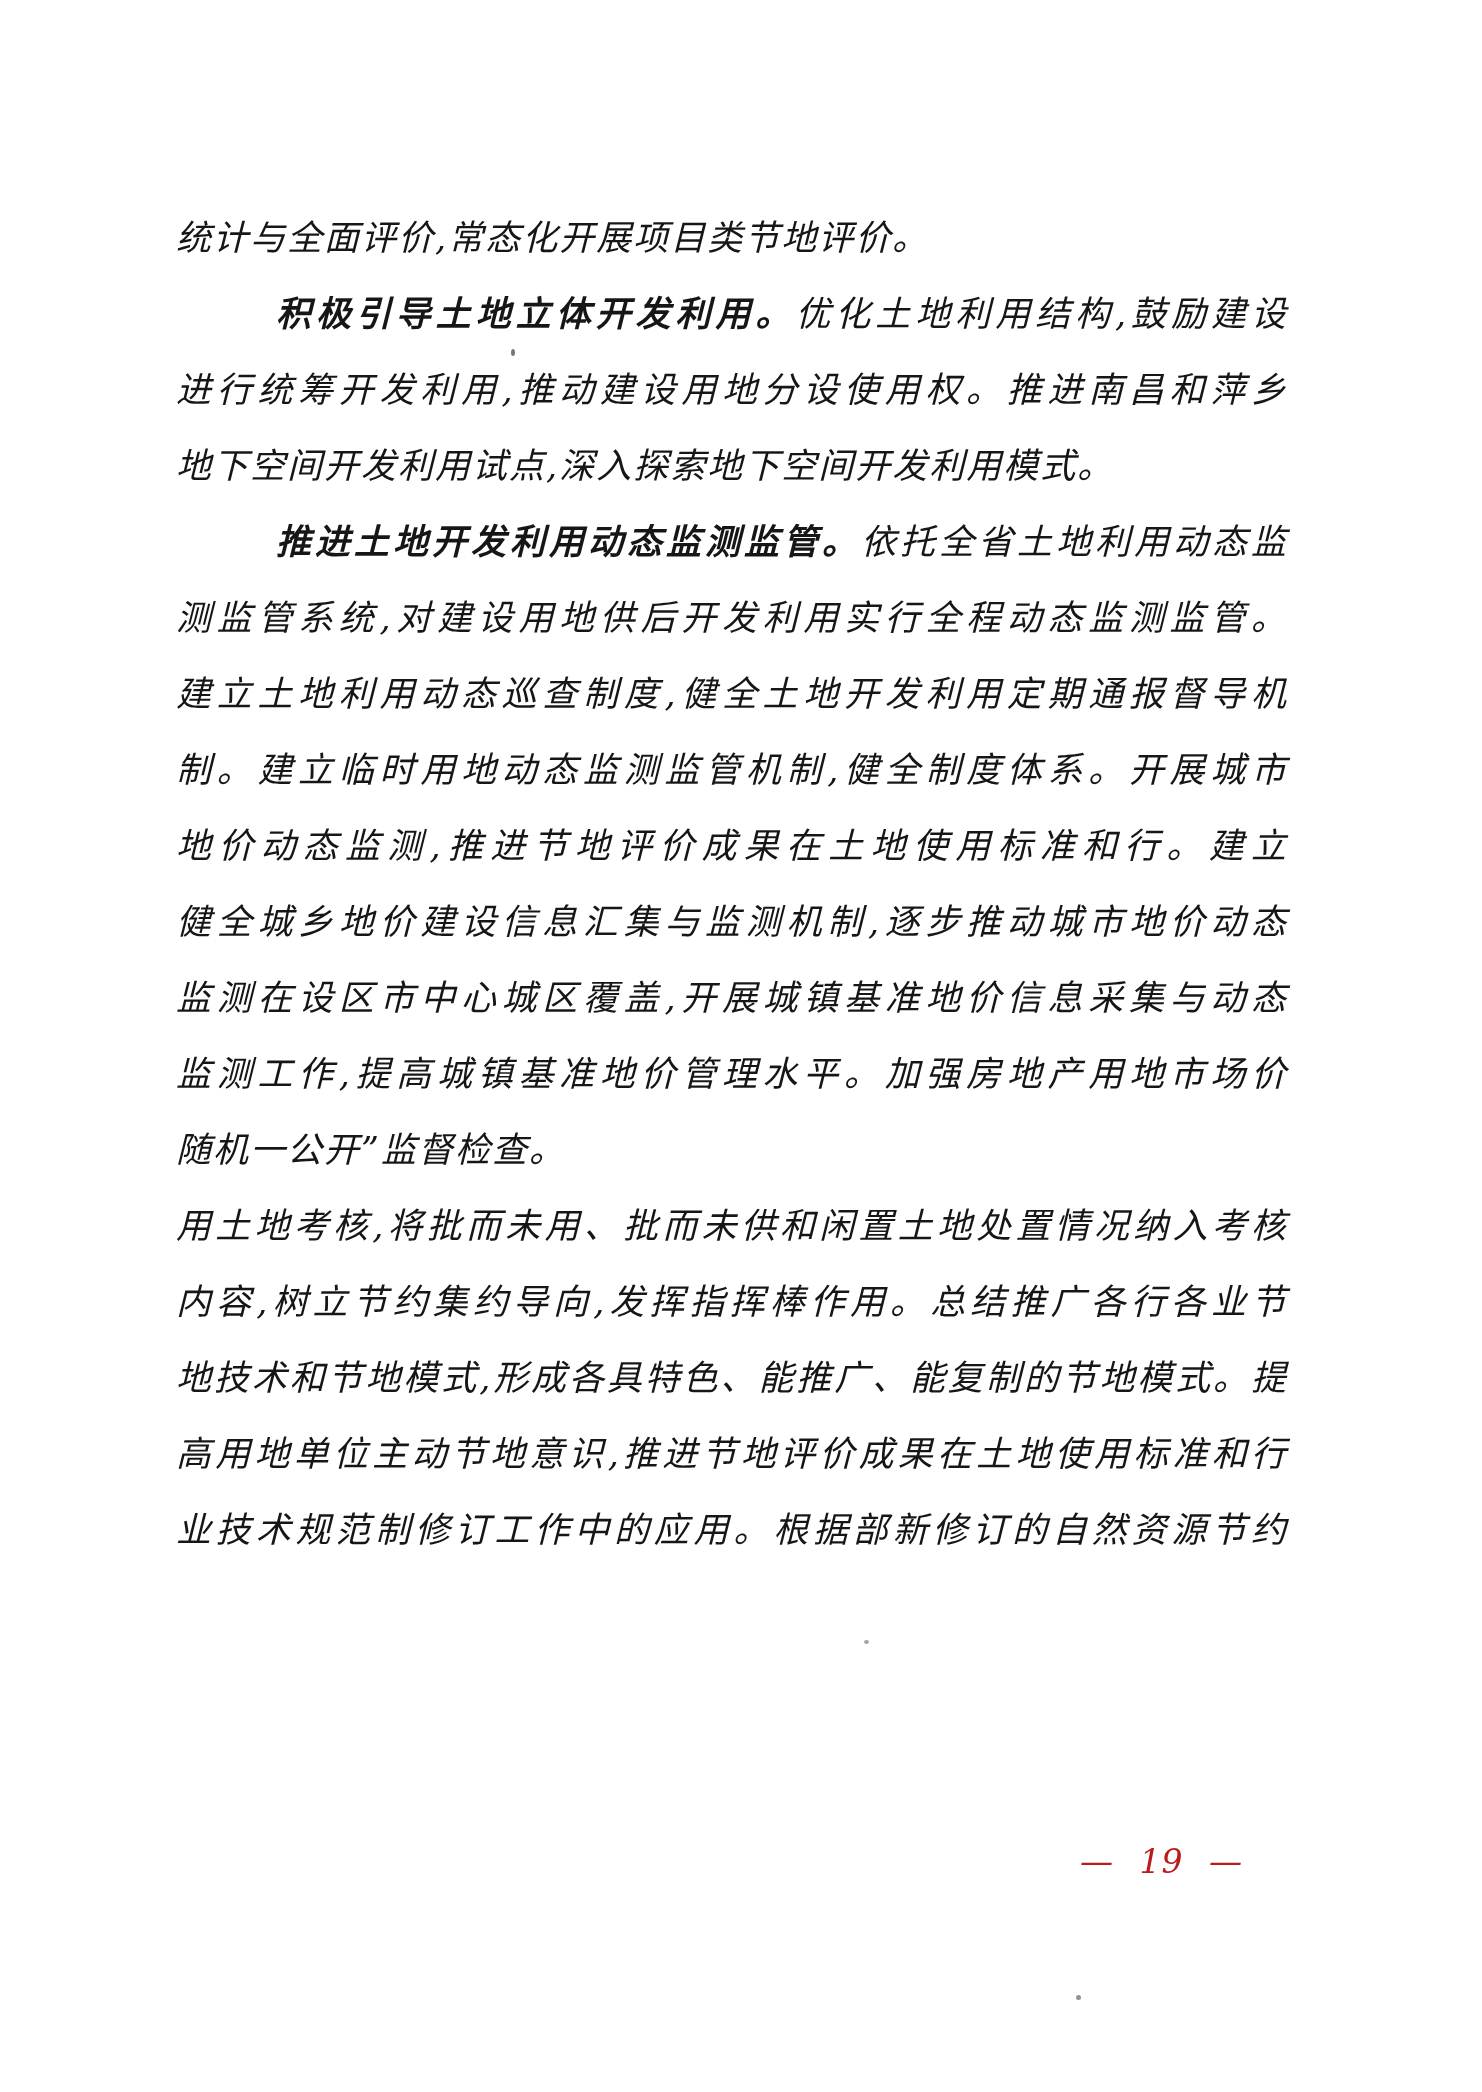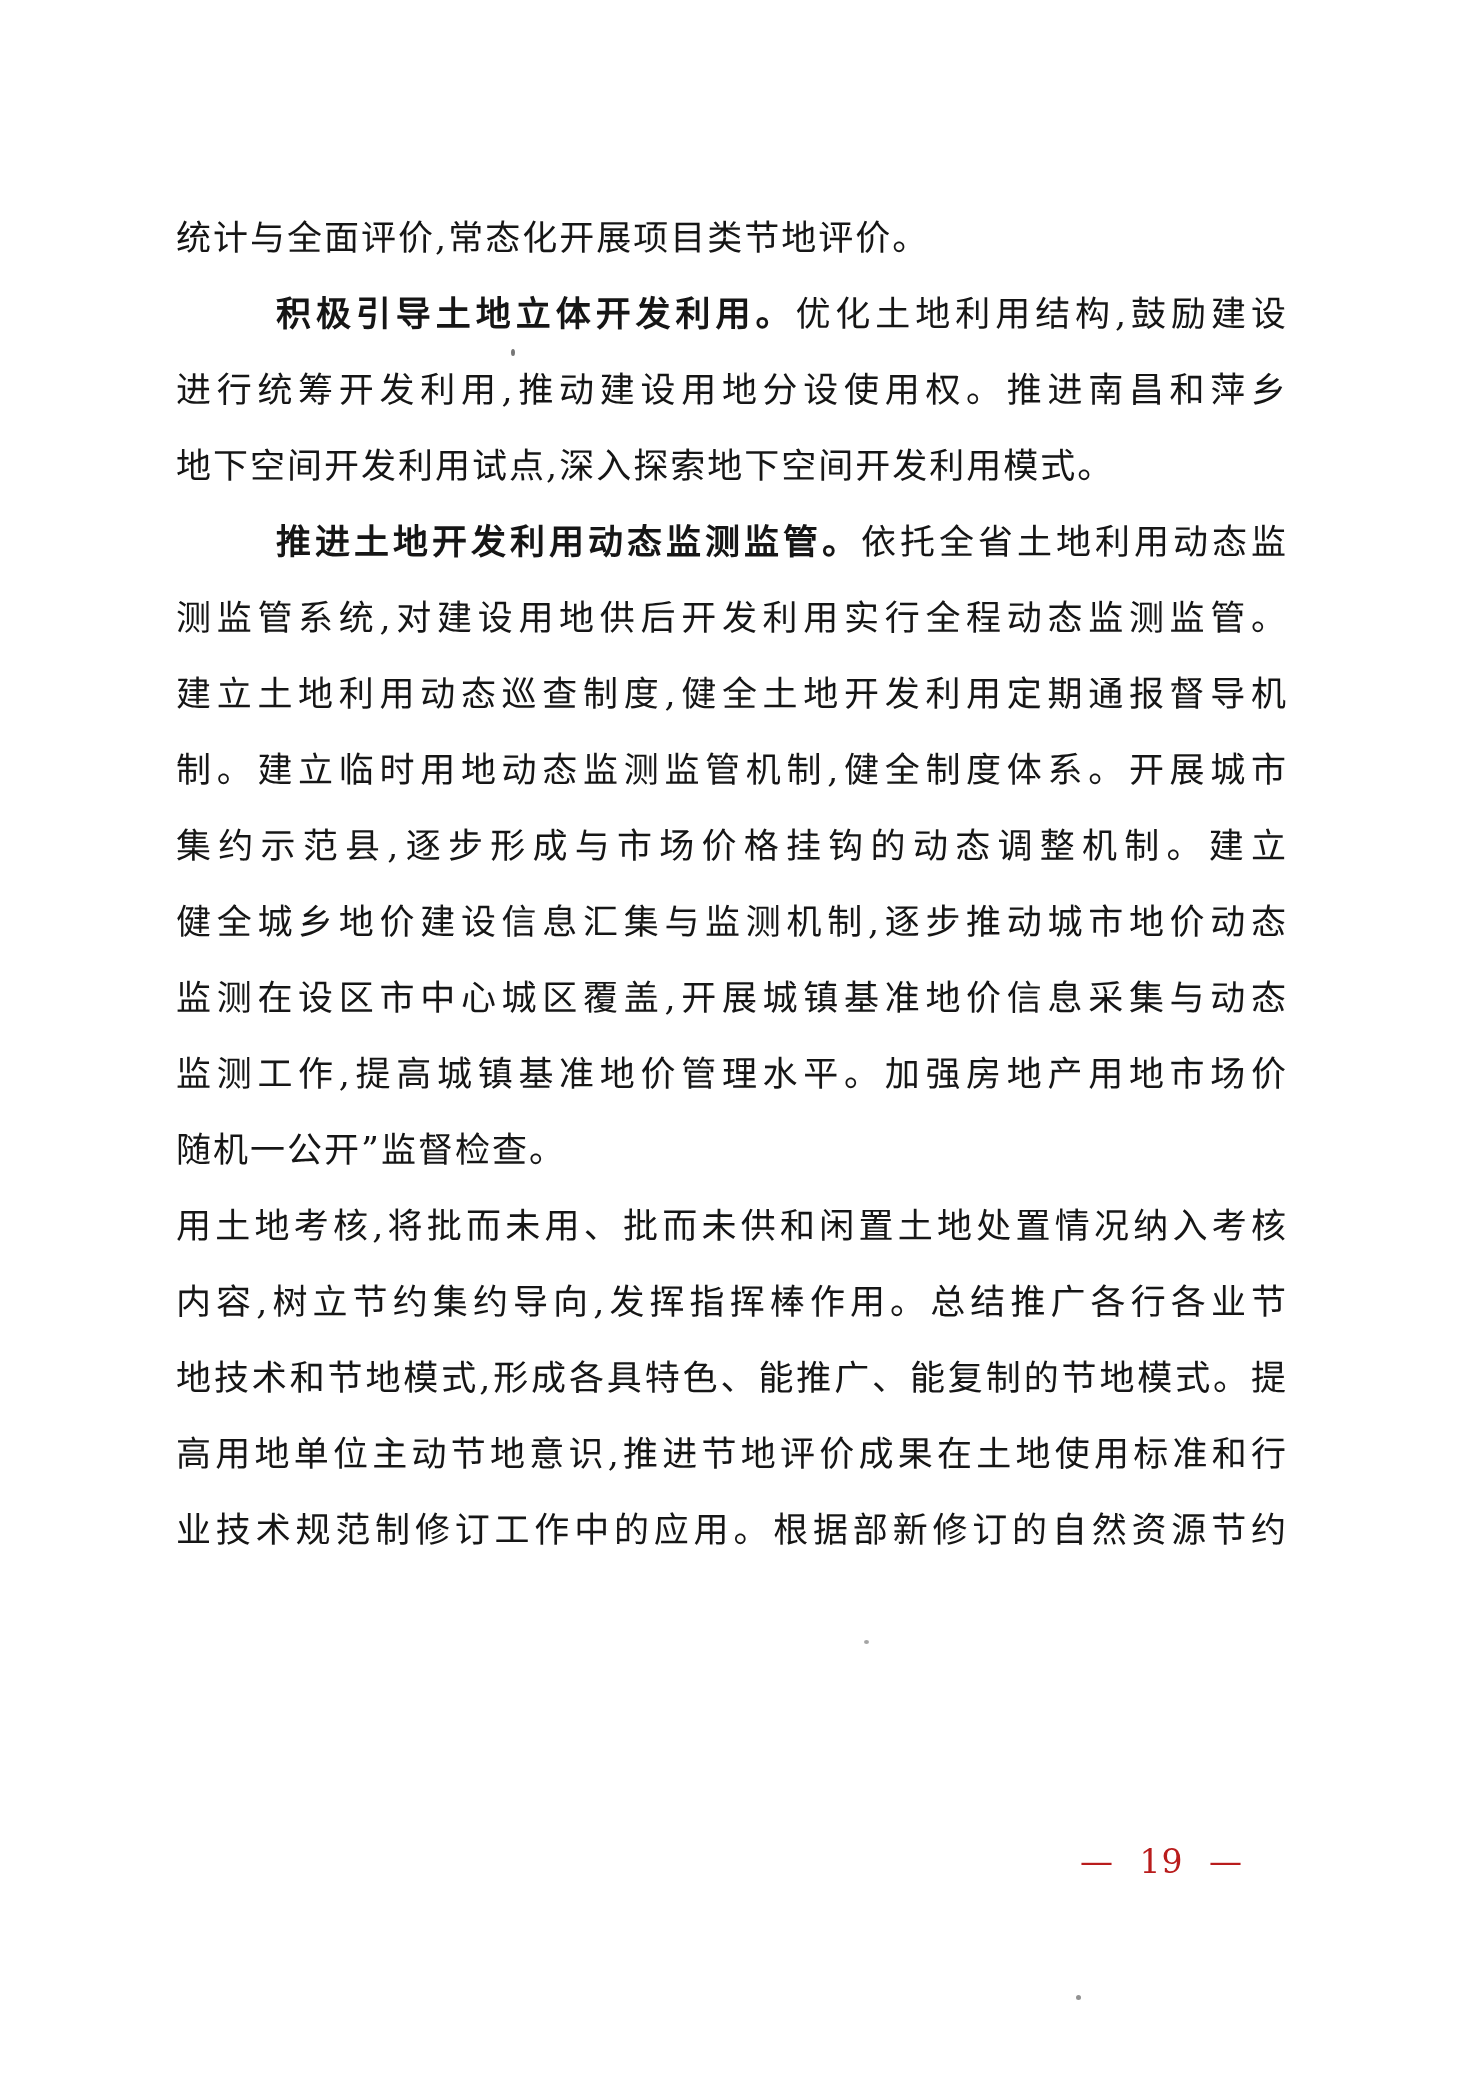--- a/index.html
+++ b/index.html
@@ -8,20 +8,21 @@
     background: #ffffff;
     position: relative;
     font-family: "DejaVu Serif", "Liberation Serif", serif;
     color: #161616;
   }
   .page {
     position: absolute; left: 0; top: 0;
     width: 1482px; height: 2092px;
     background: #ffffff;
     overflow: hidden;
+    font-style: italic;
   }
   .text-column {
     position: absolute;
     left: 176px; top: 200px;
     width: 1110px;
   }
   .line {
     height: 76px;
     line-height: 76px;
     font-size: 35px;
@@ -64,21 +65,21 @@
 <div class="page">
   <div class="text-column">
     <div class="line end"><span class="seg">统计与全面评价,常态化开展项目类节地评价。</span></div>
     <div class="line indent"><span class="seg lead">积极引导土地立体开发利用。</span><span class="seg">优化土地利用结构,鼓励建设</span></div>
     <div class="line"><span class="seg">进行统筹开发利用,推动建设用地分设使用权。推进南昌和萍乡</span></div>
     <div class="line end"><span class="seg">地下空间开发利用试点,深入探索地下空间开发利用模式。</span></div>
     <div class="line indent"><span class="seg lead">推进土地开发利用动态监测监管。</span><span class="seg">依托全省土地利用动态监</span></div>
     <div class="line"><span class="seg">测监管系统,对建设用地供后开发利用实行全程动态监测监管。</span></div>
     <div class="line"><span class="seg">建立土地利用动态巡查制度,健全土地开发利用定期通报督导机</span></div>
     <div class="line"><span class="seg">制。建立临时用地动态监测监管机制,健全制度体系。开展城市</span></div>
-    <div class="line"><span class="seg">集约示范县,逐步形成与市场价格挂钩的动态调整机制。建立</span></div>
+    <div class="line"><span class="seg">地价动态监测,推进节地评价成果在土地使用标准和行。建立</span></div>
     <div class="line"><span class="seg">健全城乡地价建设信息汇集与监测机制,逐步推动城市地价动态</span></div>
     <div class="line"><span class="seg">监测在设区市中心城区覆盖,开展城镇基准地价信息采集与动态</span></div>
     <div class="line"><span class="seg">监测工作,提高城镇基准地价管理水平。加强房地产用地市场价</span></div>
     <div class="line end"><span class="seg">随机一公开”监督检查。</span></div>
     <div class="line"><span class="seg">用土地考核,将批而未用、批而未供和闲置土地处置情况纳入考核</span></div>
     <div class="line"><span class="seg">内容,树立节约集约导向,发挥指挥棒作用。总结推广各行各业节</span></div>
     <div class="line"><span class="seg">地技术和节地模式,形成各具特色、能推广、能复制的节地模式。提</span></div>
     <div class="line"><span class="seg">高用地单位主动节地意识,推进节地评价成果在土地使用标准和行</span></div>
     <div class="line"><span class="seg">业技术规范制修订工作中的应用。根据部新修订的自然资源节约</span></div>
   </div>

